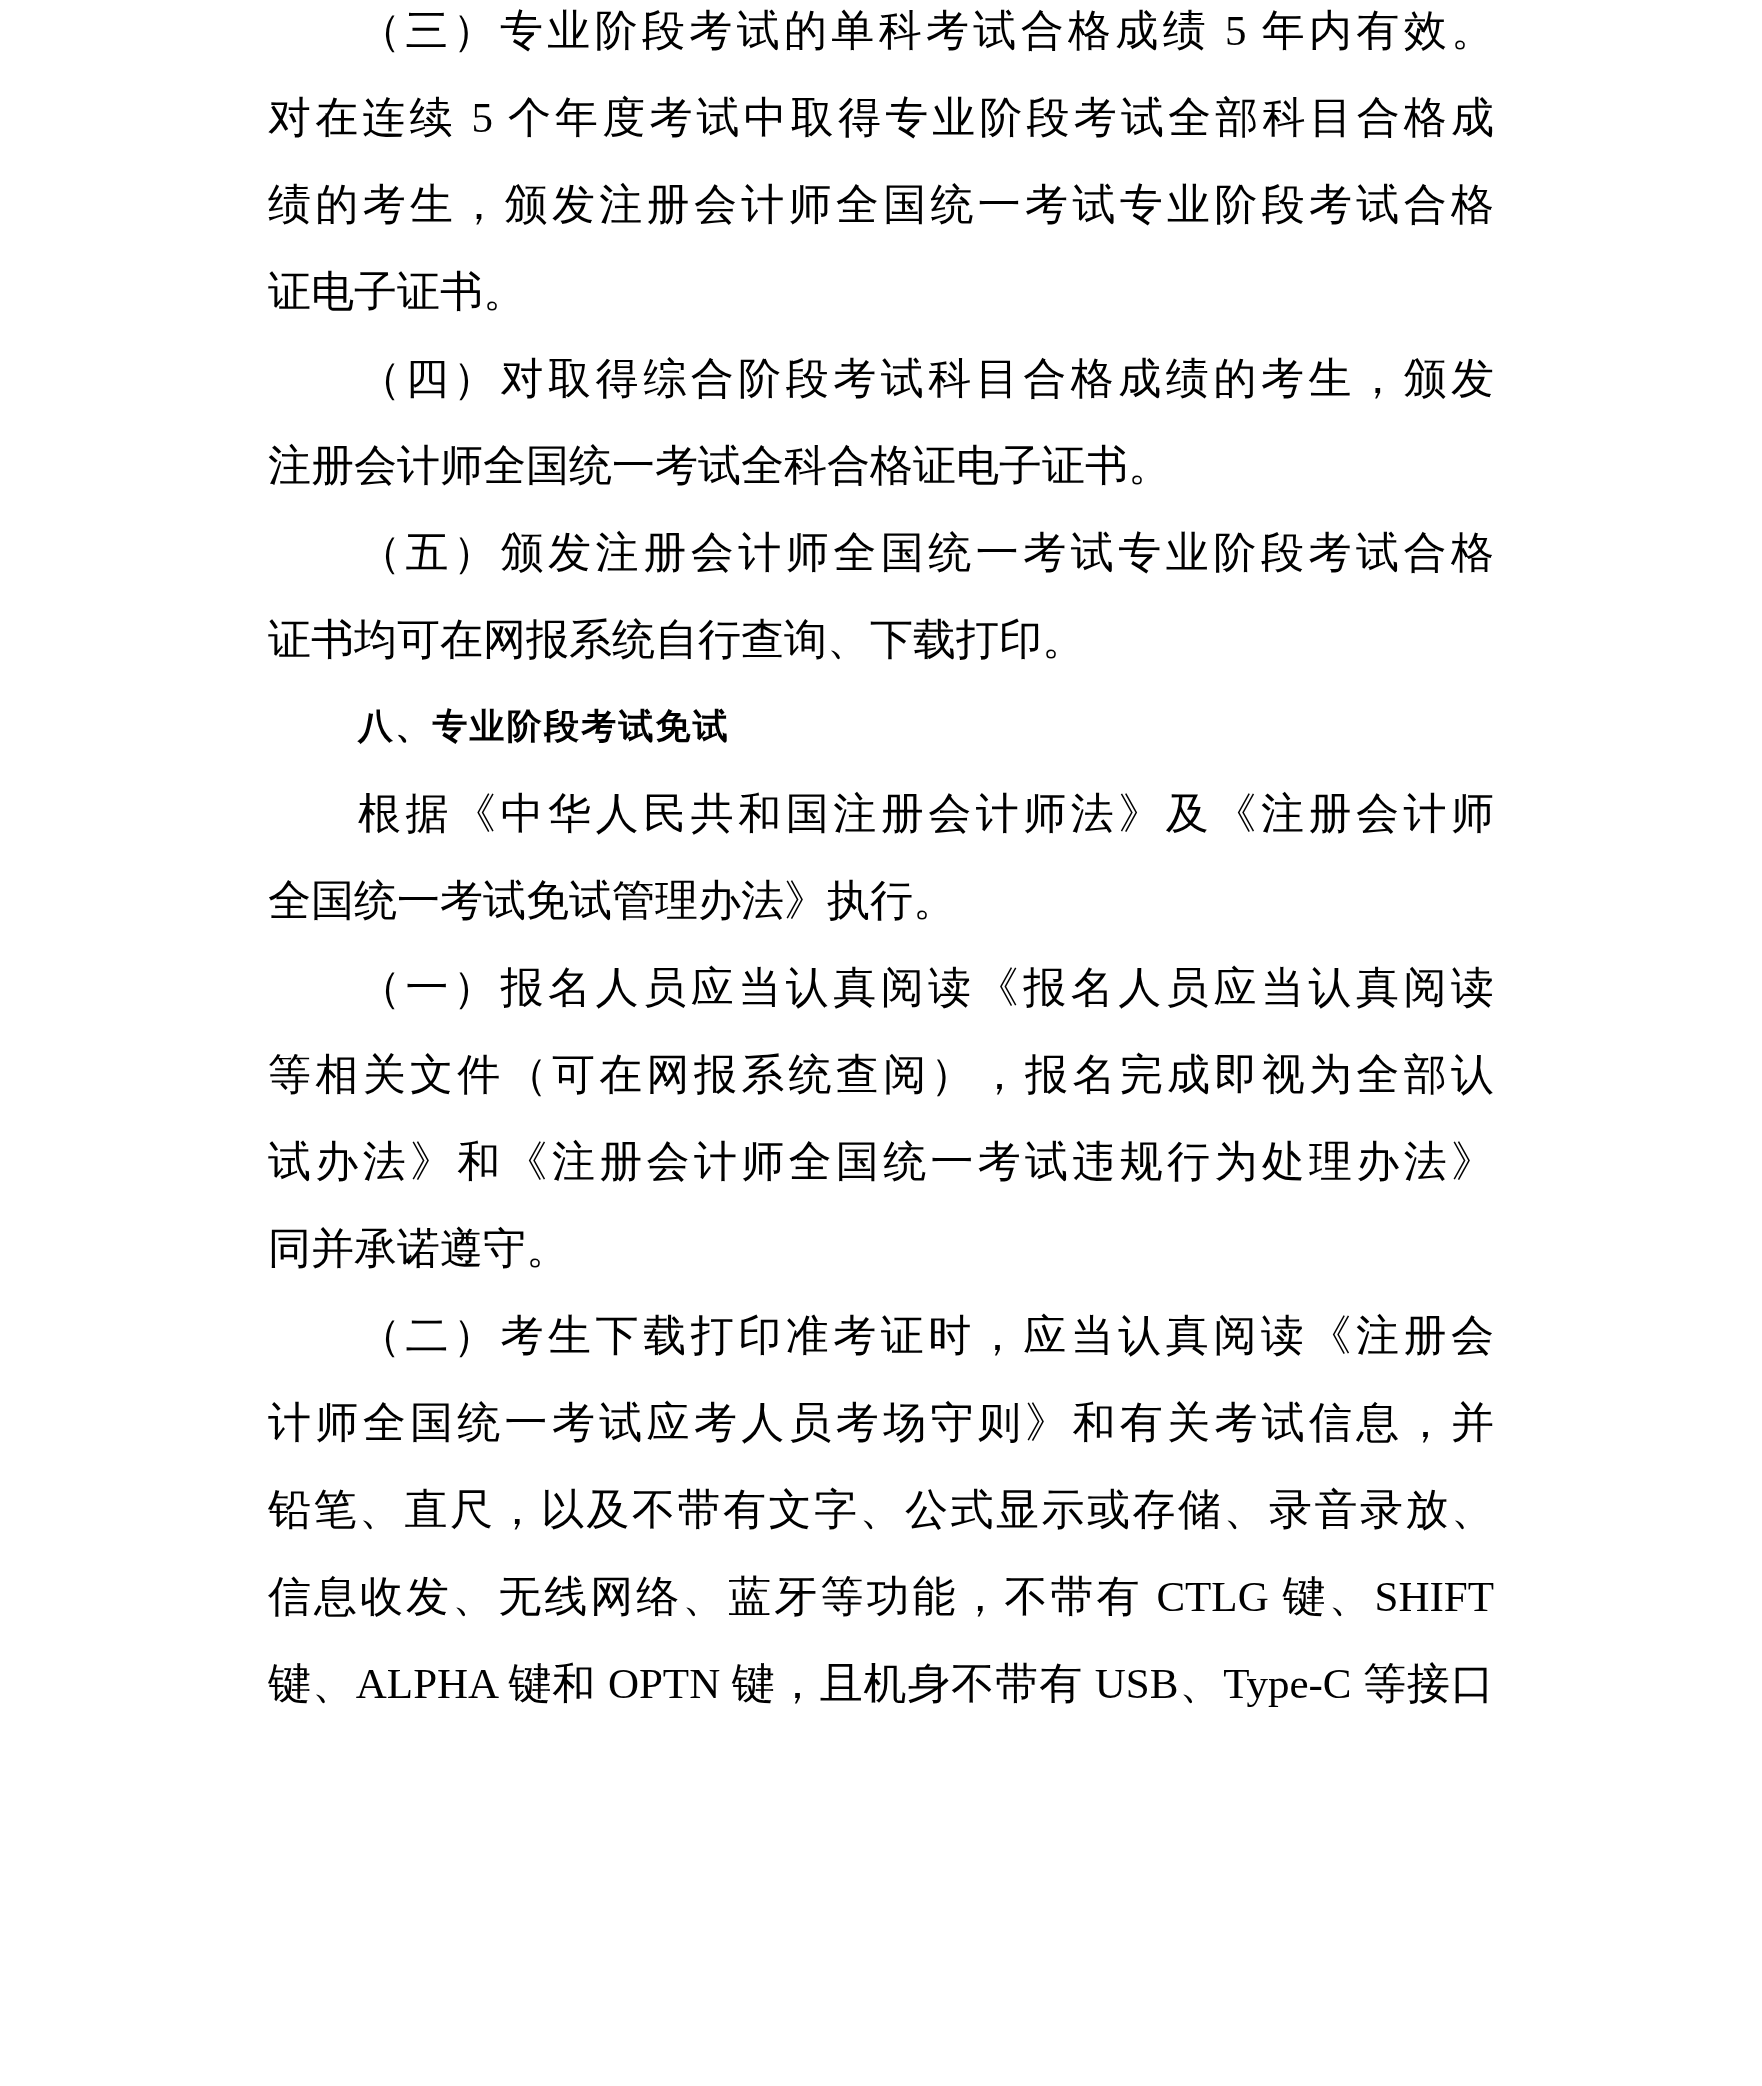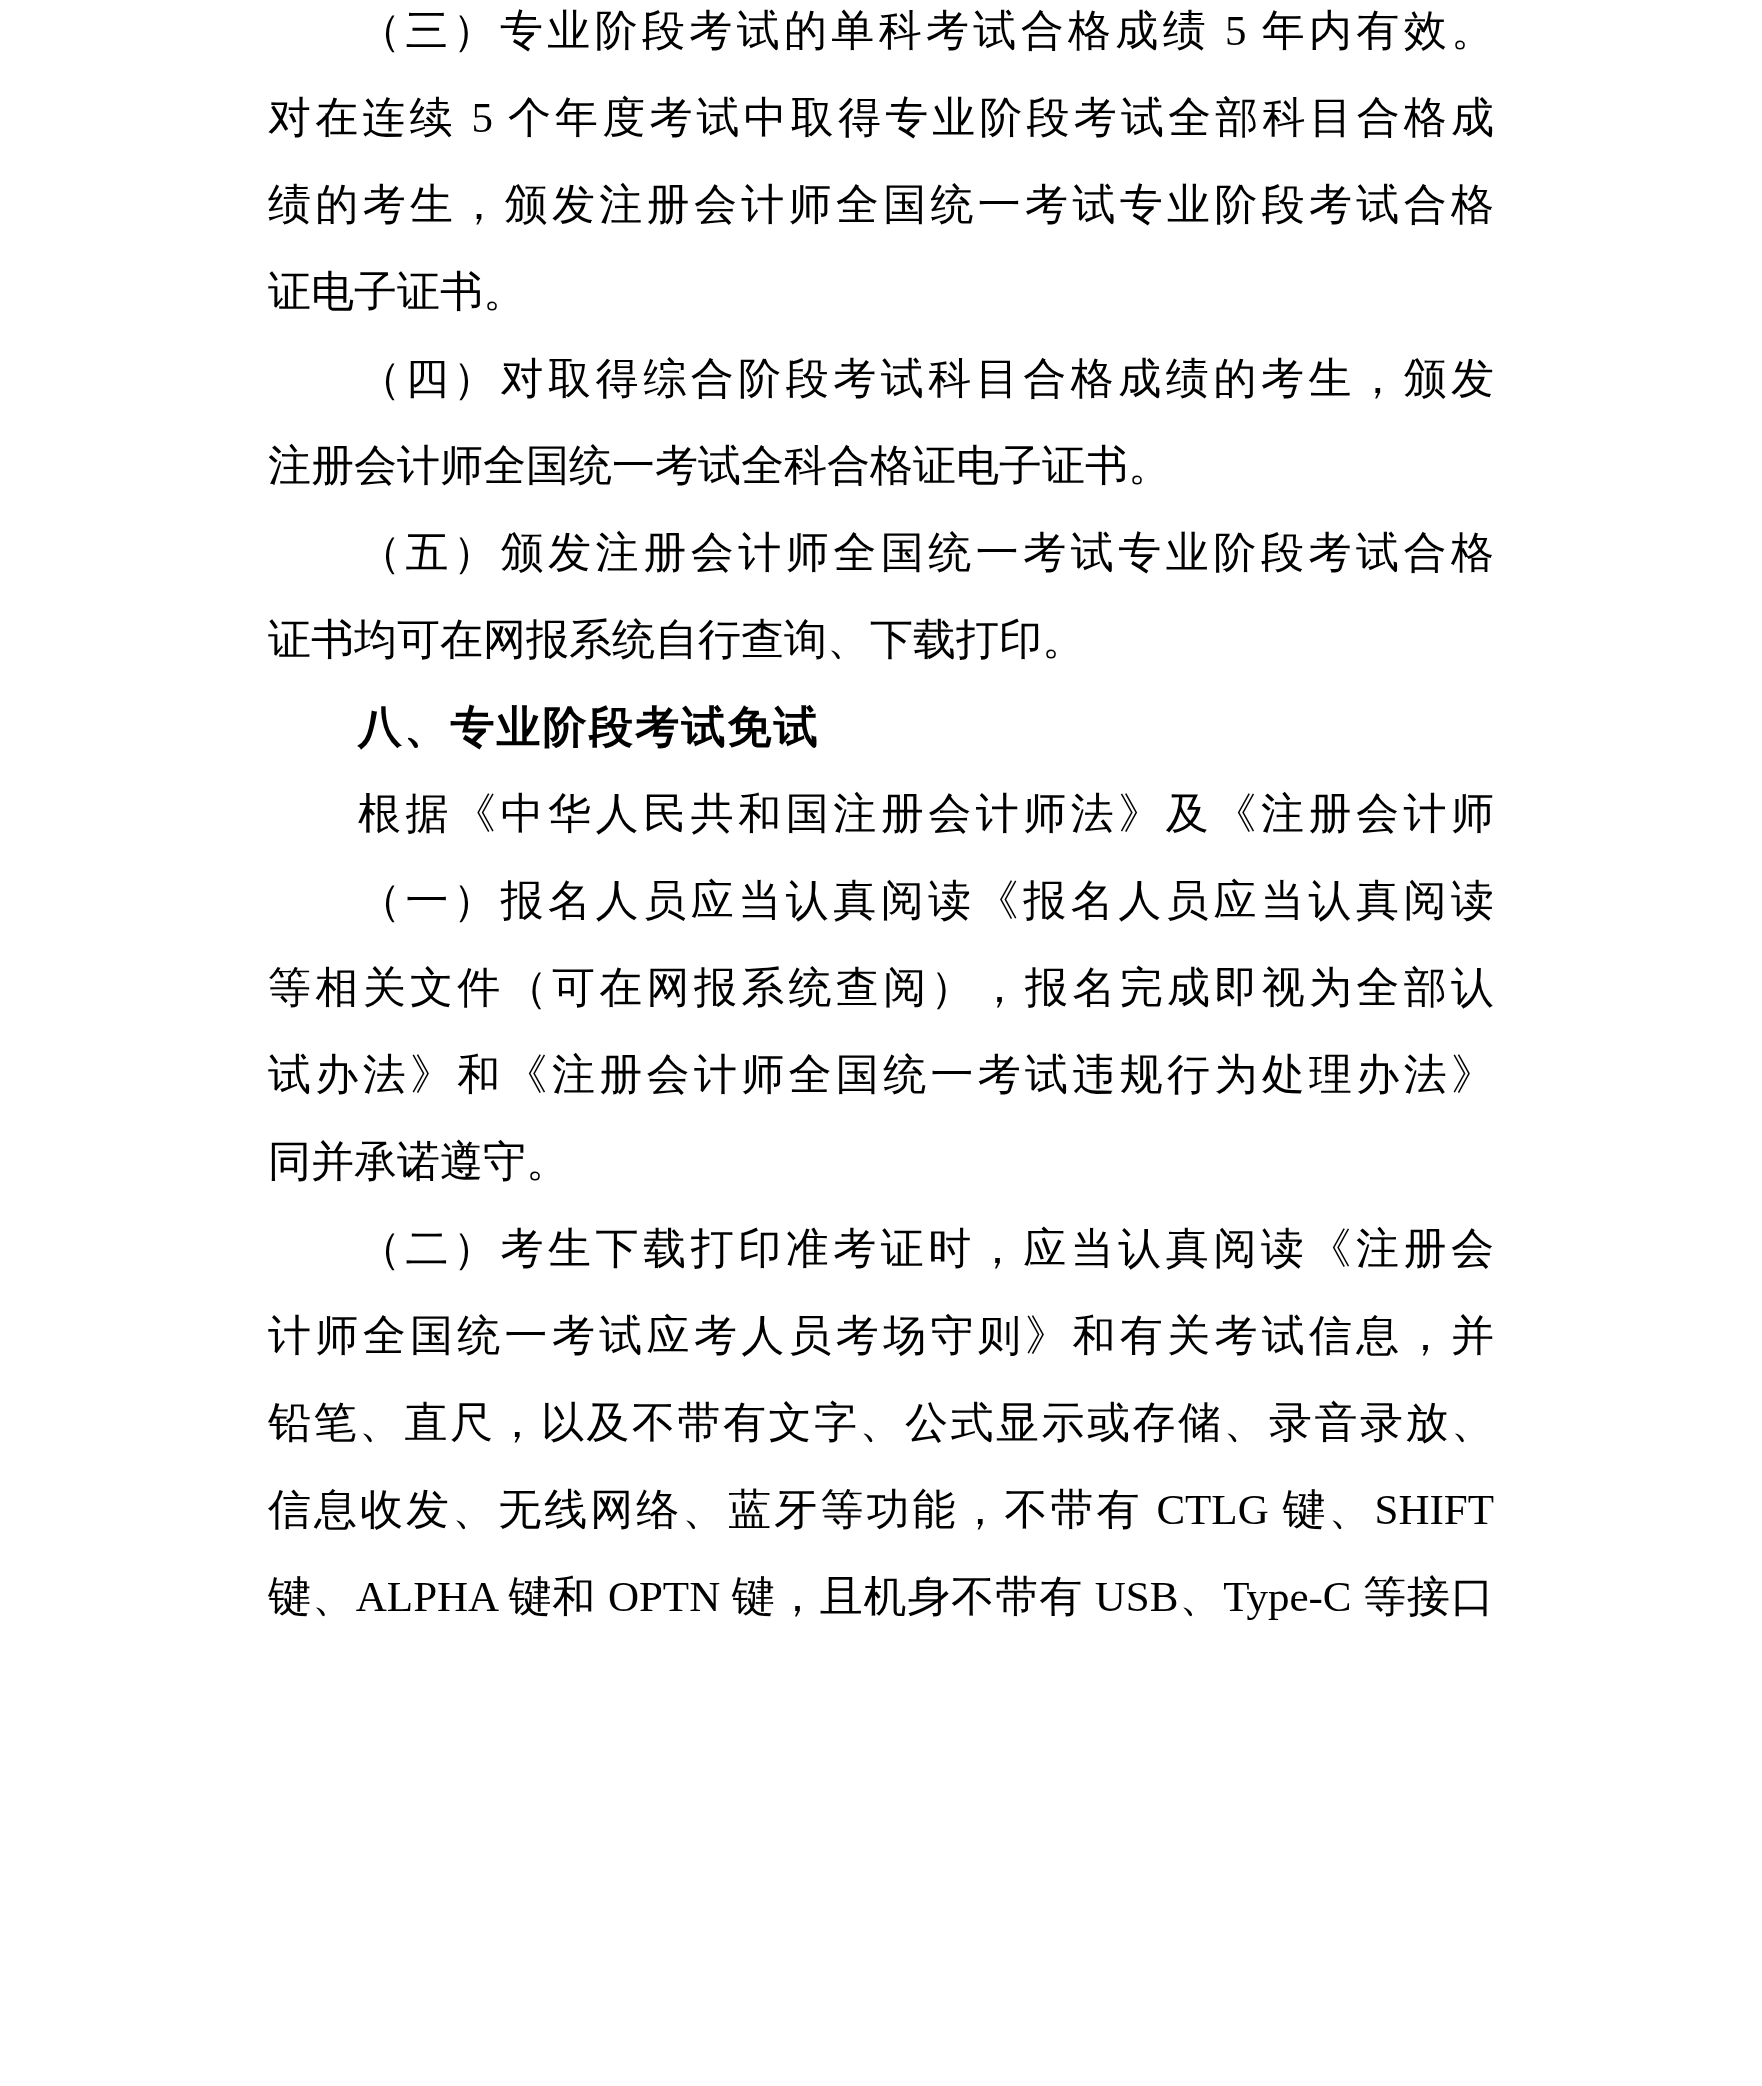--- a/index.html
+++ b/index.html
@@ -27,23 +27,23 @@
   }
   
   .just {
     text-align: justify;
     text-align-last: justify;
   }
   
   .indent { text-indent: 90px; }
   
   .heading {
-    font-family: Liberation Sans, sans-serif;
+    font-family: Liberation Serif, serif;
     font-weight: bold;
-    font-size: 44px;
+    font-size: 35px;
     letter-spacing: 2.2px;
   }
   .footer {
     position: absolute;
     left: 266px;
     top: 2032px;
     font-size: 31px;
     letter-spacing: 6px;
     line-height: 44px;
     color: #000000;
@@ -57,20 +57,21 @@
     <div class="line indent just">（三）专业阶段考试的单科考试合格成绩 5 年内有效。</div>
     <div class="line just">对在连续 5 个年度考试中取得专业阶段考试全部科目合格成</div>
     <div class="line just">绩的考生，颁发注册会计师全国统一考试专业阶段考试合格</div>
     <div class="line">证电子证书。</div>
     <div class="line indent just">（四）对取得综合阶段考试科目合格成绩的考生，颁发</div>
     <div class="line">注册会计师全国统一考试全科合格证电子证书。</div>
     <div class="line indent just">（五）颁发注册会计师全国统一考试专业阶段考试合格</div>
     <div class="line">证书均可在网报系统自行查询、下载打印。</div>
     <div class="line indent heading">八、专业阶段考试免试</div>
     <div class="line indent just">根据《中华人民共和国注册会计师法》及《注册会计师</div>
+    <div class="line">全国统一考试免试管理办法》执行。</div>
     <div class="line indent just">（一）报名人员应当认真阅读《报名人员应当认真阅读</div>
     <div class="line just">等相关文件（可在网报系统查阅），报名完成即视为全部认</div>
     <div class="line just">试办法》和《注册会计师全国统一考试违规行为处理办法》</div>
     <div class="line">同并承诺遵守。</div>
     <div class="line indent just">（二）考生下载打印准考证时，应当认真阅读《注册会</div>
     <div class="line just">计师全国统一考试应考人员考场守则》和有关考试信息，并</div>
     <div class="line just">铅笔、直尺，以及不带有文字、公式显示或存储、录音录放、</div>
     <div class="line just">信息收发、无线网络、蓝牙等功能，不带有 CTLG 键、SHIFT</div>
     <div class="line just">键、ALPHA 键和 OPTN 键，且机身不带有 USB、Type-C 等接口</div>
   </div>

